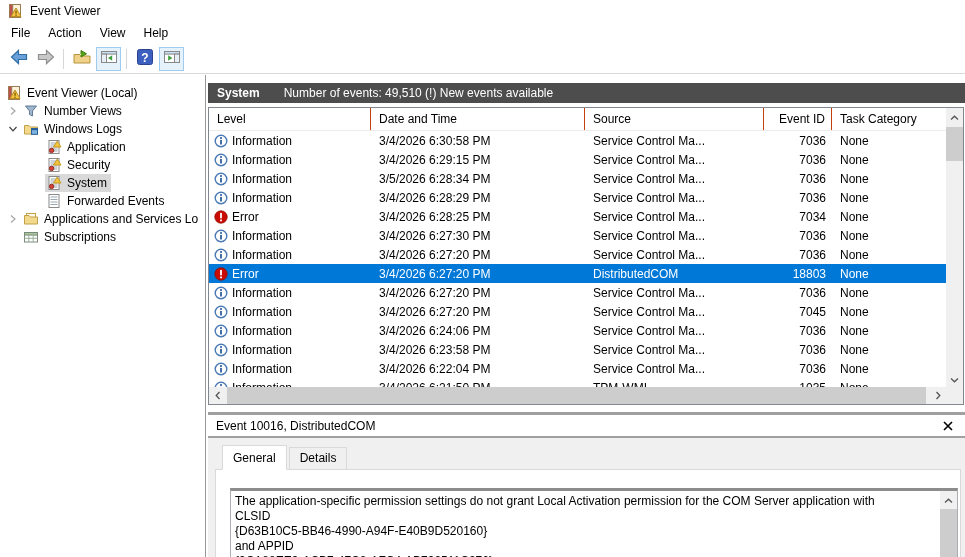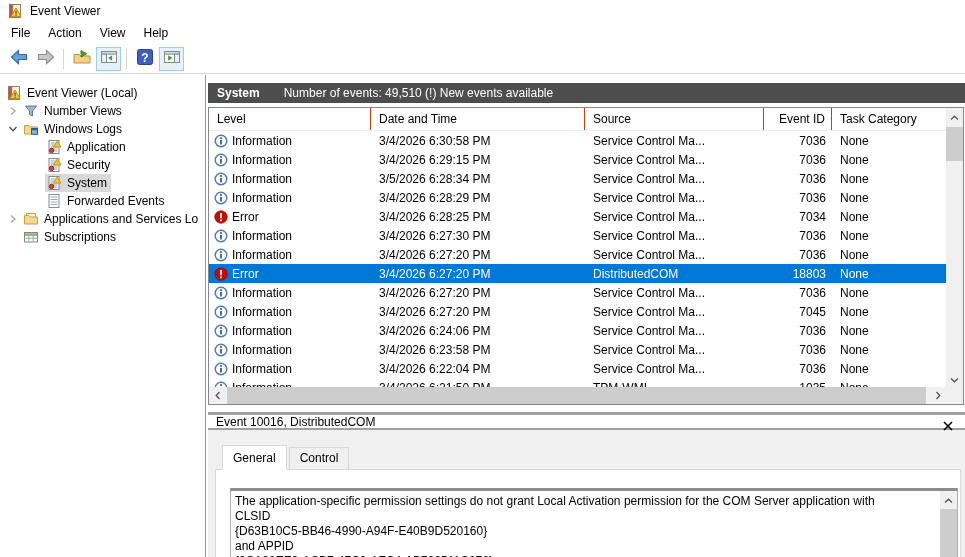--- a/index.html
+++ b/index.html
@@ -52,21 +52,21 @@
   .lvlicon { width:14px; height:14px; margin-right:4px; display:inline-flex; flex:none; }
   
   .vscroll { position:absolute; top:0; right:0; width:17px; bottom:17px; background:#f0f0f0; }
   .hscroll { position:absolute; left:0; bottom:0; right:17px; height:17px; background:#f0f0f0; }
   .sbtn { position:absolute; width:17px; height:17px; display:flex; align-items:center; justify-content:center; }
   .vthumb { position:absolute; left:0; width:17px; top:19px; height:34px; background:#cdcdcd; }
   .hthumb { position:absolute; top:0; height:17px; left:18px; right:20px; background:#cdcdcd; }
   .corner { position:absolute; right:0; bottom:0; width:17px; height:17px; background:#f0f0f0; }
   
   .preview { position:absolute; left:1px; right:0; top:337px; bottom:0; background:#f0f0f0; }
-  .pv-title { position:relative; height:18px; background:#fff; border-top:3px solid #a0a0a0; border-bottom:2px solid #a0a0a0; display:flex; align-items:center; padding-left:8px; }
+  .pv-title { position:relative; height:26px; background:#fff; border-top:3px solid #a0a0a0; border-bottom:2px solid #a0a0a0; display:flex; align-items:center; padding-left:8px; }
   .pv-close { position:absolute; right:10px; top:5px; width:14px; height:14px; display:flex; align-items:center; justify-content:center; cursor:default; }
   .pv-tabs { position:absolute; left:14px; top:34px; display:flex; align-items:flex-end; height:24px; z-index:2; }
   .tab { padding:3px 10px 4px 10px; border:1px solid #d9d9d9; background:#f0f0f0; margin-right:2px; }
   .tab.active { background:#fff; border-bottom:1px solid #fff; padding-top:5px; position:relative; top:0; }
   .pv-frame { position:absolute; left:7px; right:4px; top:57px; bottom:-2px; background:#fff; border:1px solid #d9d9d9; }
   .msgbox { position:absolute; left:14px; right:2px; top:18px; bottom:-2px; background:#fff; border:1px solid #abadb3; border-top:3px solid #8c8c8c; overflow:hidden; }
   .msgtxt { position:absolute; left:0; top:0; right:17px; bottom:0; padding:3px 4px; line-height:15px; }
   .msgtxt div { white-space:nowrap; overflow:hidden; }
   .msg-scroll { position:absolute; top:0; right:0; bottom:0; width:17px; background:#f0f0f0; }
   .msg-thumb { position:absolute; left:0; width:17px; top:18px; bottom:0; background:#cdcdcd; }
@@ -570,21 +570,21 @@
       <div class="pv-title">
         <span>Event 10016, DistributedCOM</span>
         <span class="pv-close">
             <span><svg width="10" height="10" viewBox="0 0 10 10">
                 <path d="M1 1 L9 9 M9 1 L1 9" stroke="#000" stroke-width="1.6"></path>
               </svg></span>
           </span>
       </div>
       <div class="pv-tabs">
         <span class="tab active">General</span>
-        <span class="tab">Control</span>
+        <span class="tab">Details</span>
       </div>
       <div class="pv-frame">
         <div class="msgbox">
           <div class="msgtxt">
 
           <div class="it0">The application-specific permission settings do not grant Local Activation permission for the COM Server application with</div>
               <div class="it1">CLSID</div>
               <div class="it2">{D63B10C5-BB46-4990-A94F-E40B9D520160}</div>
               <div class="it3"> and APPID</div>
               <div class="it4">{9CA88EE3-ACB7-47C8-AFC4-AB702511C276}</div>

